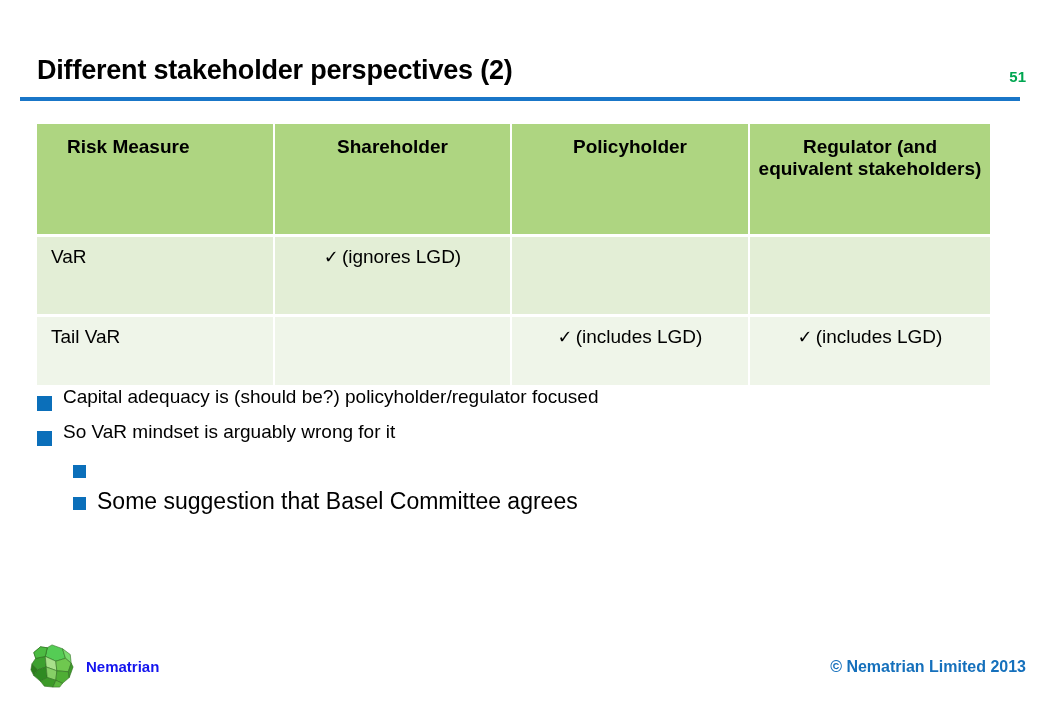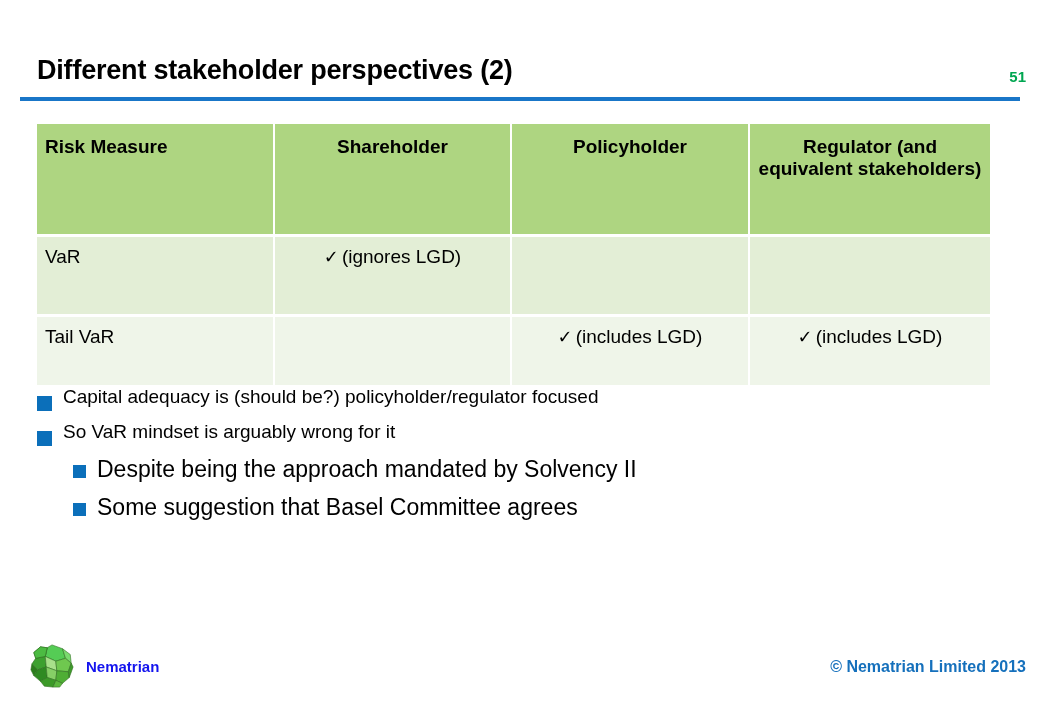--- a/index.html
+++ b/index.html
@@ -66,38 +66,38 @@
     font-weight: bold;
     height: 98px;
     vertical-align: top;
     padding: 12px 8px 0 8px;
     border-right: 2px solid #ffffff;
     line-height: 1.18;
   }
   #risk-table th:last-child { border-right: none; }
   #risk-table th.left-align {
     text-align: left;
-    padding-left: 8px;
+    padding-left: 30px;
   }
   #risk-table th.center-align { text-align: center; margin-left: 12px; }
 
   #risk-table td {
     font-size: 19px;
     vertical-align: top;
     padding: 9px 8px 0 8px;
     border-right: 2px solid #ffffff;
     border-top: 3px solid #ffffff;
     line-height: 1.2;
   }
   #risk-table td:last-child { border-right: none; }
   #risk-table tr.row-a td { background: #e3eed6; height: 68px; }
   #risk-table tr.row-b td { background: #eff5e9; height: 59px; }
   #risk-table td.label-cell {
     text-align: left;
-    padding-left: 8px;
+    padding-left: 14px;
   }
   #risk-table td.mark-cell { text-align: center; }
   .check-mark {
     font-size: 18px;
     padding-right: 3px;
   }
 
   
   #bullets {
     position: absolute;
@@ -225,21 +225,20 @@
     <span class="bullet-text">Capital adequacy is (should be?) policyholder/regulator focused</span>
   </div>
 
   <div class="bullet-line level-1">
     <span class="sq"></span>
     <span class="bullet-text">So VaR mindset is arguably wrong for it</span>
   </div>
 
   <div class="bullet-line level-2">
     <span class="sq"></span>
-    <span class="bullet-text">Despite being the approach mandated by Solvency II</span>
   </div>
 
 
   <div class="bullet-line level-2">
     <span class="sq"></span>
     <span class="bullet-text">Some suggestion that Basel Committee agrees</span>
   </div>
 
 </div>
 

